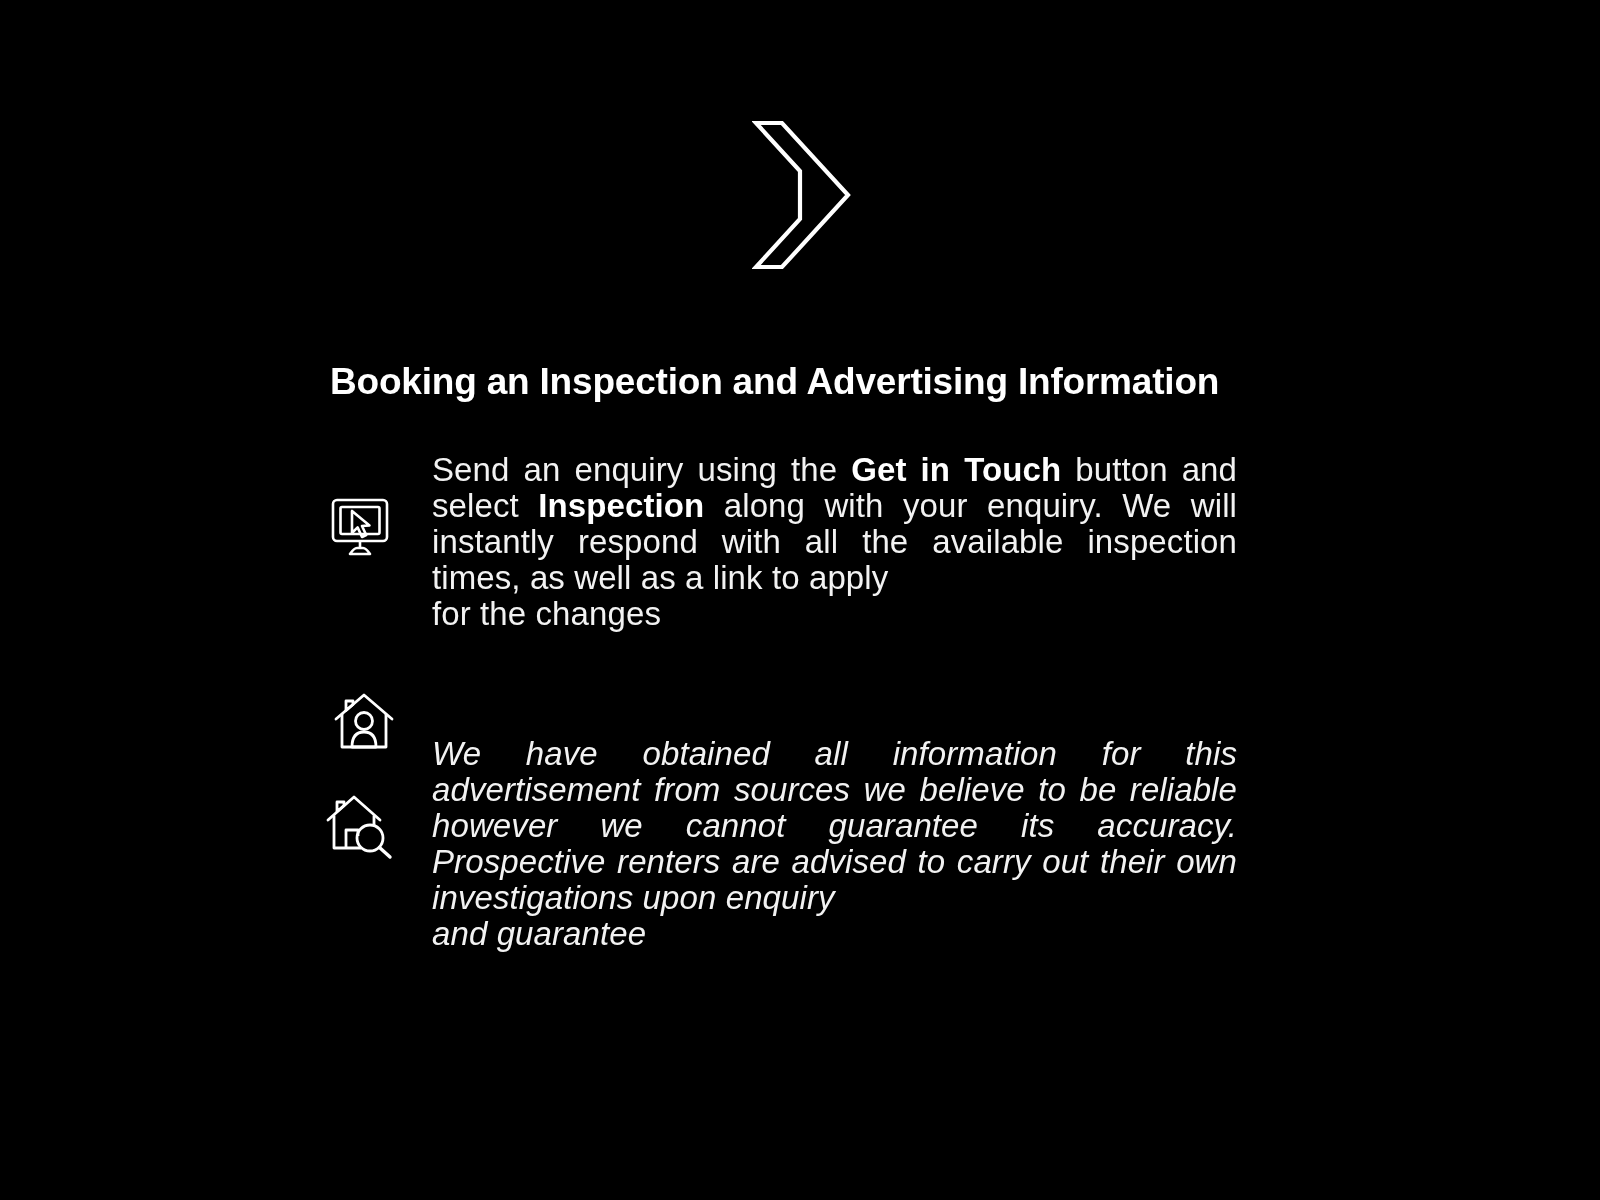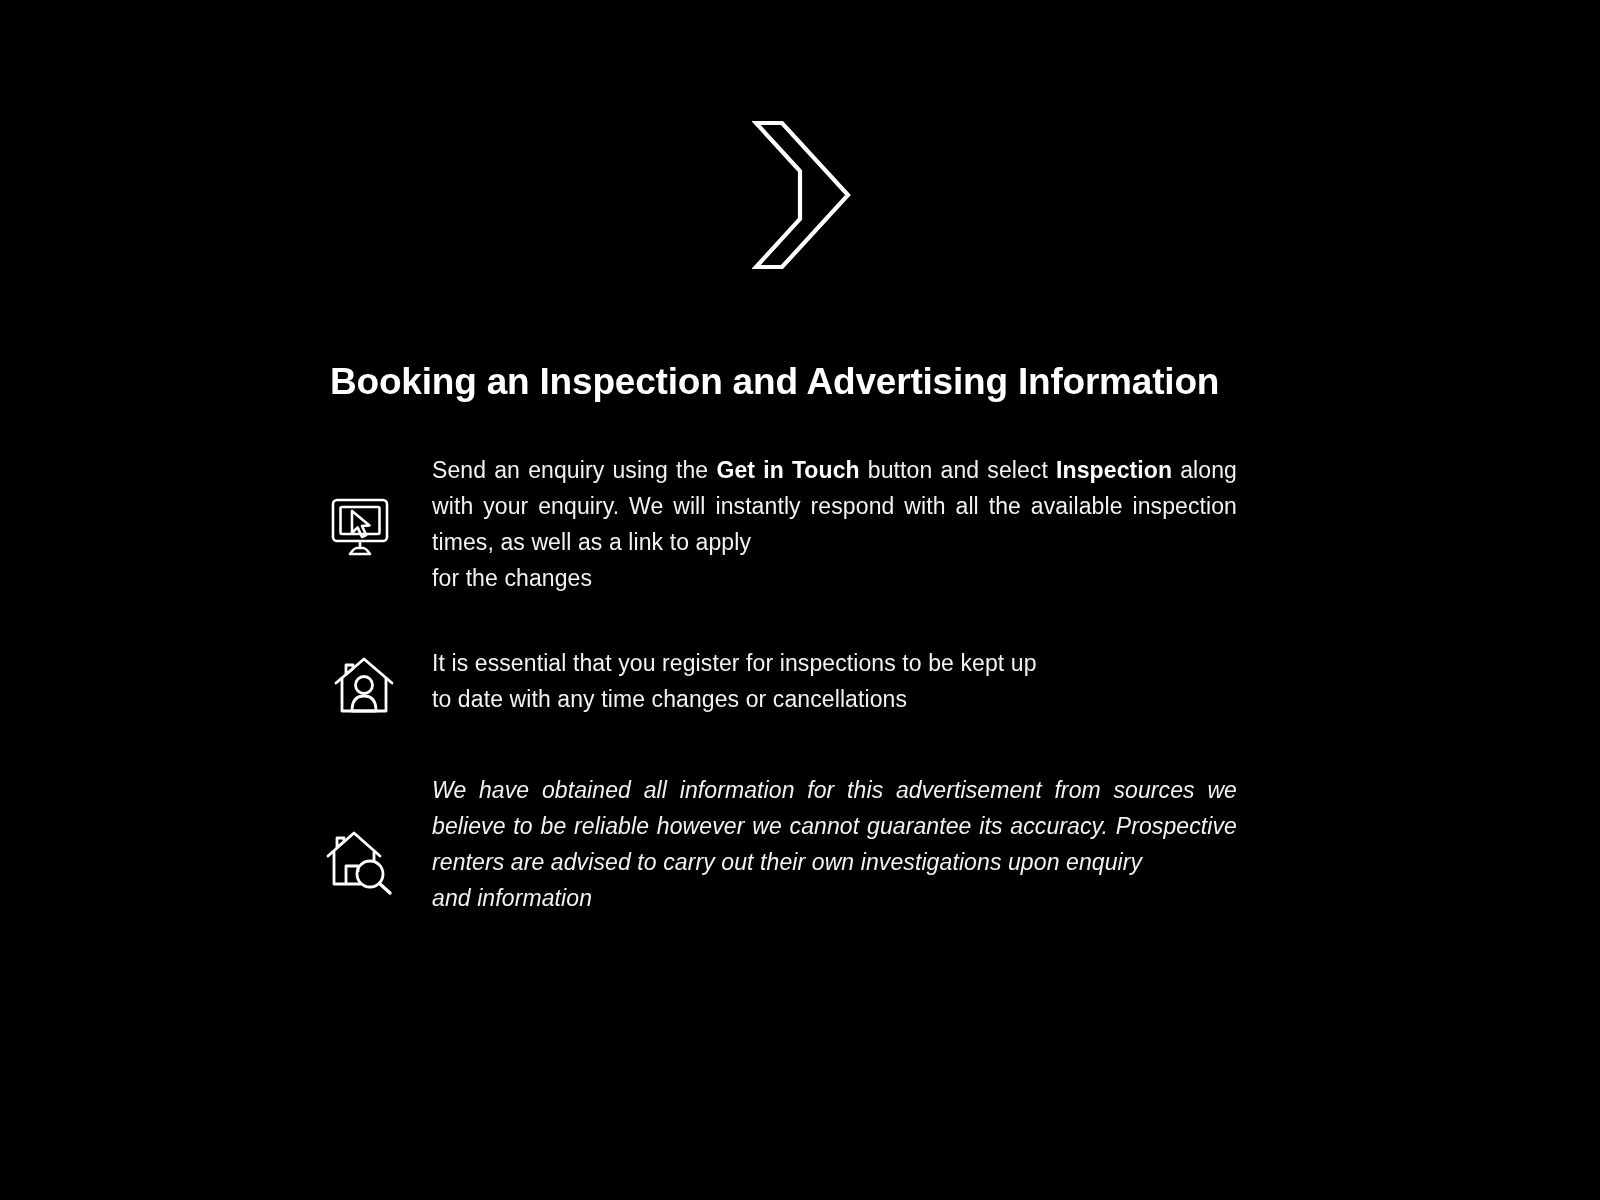--- a/index.html
+++ b/index.html
@@ -76,21 +76,21 @@
     width: 88px;
     display: flex;
     align-items: center;
     justify-content: center;
   }
   .row-icon svg { display: block; }
 
   .row-text {
     margin-left: 432px;
     width: 805px;
-    font-size: 23px;
+    font-size: 33px;
     line-height: 36px;
     font-weight: 300;
     color: #f2f2f2;
     text-align: justify;
     text-justify: inter-word;
     letter-spacing: 0.1px;
   }
   .row-text .last-line {
     display: block;
   }
@@ -143,38 +143,34 @@
     <div class="row" id="row-2">
       <div class="row-icon">
         <svg width="66" height="66" viewBox="0 0 66 66" aria-hidden="true">
           <path d="M5 31 L33 7 L61 31" fill="none" stroke="#ffffff" stroke-width="2.8" stroke-linejoin="round" stroke-linecap="round"></path>
           <path d="M11 26 L11 59 L55 59 L55 26" fill="none" stroke="#ffffff" stroke-width="2.8" stroke-linejoin="round"></path>
           <path d="M15 13 L15 22.5 L22 16.5 L22 13 Z" fill="none" stroke="#ffffff" stroke-width="2.8" stroke-linejoin="round"></path>
           <circle cx="33" cy="33" r="8.5" fill="none" stroke="#ffffff" stroke-width="2.8"></circle>
           <path d="M21 59 Q21 44 33 44 Q45 44 45 59 Z" fill="none" stroke="#ffffff" stroke-width="2.8" stroke-linejoin="round"></path>
         </svg>
       </div>
-      <div class="row-text">
-        <span>It is essential that you register for inspections to be kept up</span>
-        <span class="last-line">to date with any time changes or cancellations</span>
-      </div>
     </div>
 
     <div class="row" id="row-3">
       <div class="row-icon">
         <svg width="74" height="70" viewBox="0 0 74 70" aria-hidden="true">
           <path d="M5 30 L31 7 L57 30" fill="none" stroke="#ffffff" stroke-width="2.8" stroke-linejoin="round" stroke-linecap="round"></path>
           <path d="M11 25.5 L11 58 L38 58" fill="none" stroke="#ffffff" stroke-width="2.8" stroke-linejoin="round"></path>
           <path d="M51 25.5 L51 36" fill="none" stroke="#ffffff" stroke-width="2.8" stroke-linejoin="round"></path>
           <path d="M14 12 L14 21.5 L21 15.5 L21 12 Z" fill="none" stroke="#ffffff" stroke-width="2.8" stroke-linejoin="round"></path>
           <path d="M23 58 L23 40 L35 40 L35 46" fill="none" stroke="#ffffff" stroke-width="2.8" stroke-linejoin="round"></path>
           <circle cx="47" cy="48" r="13" fill="none" stroke="#ffffff" stroke-width="2.8"></circle>
           <path d="M56.5 57.5 L67 67" fill="none" stroke="#ffffff" stroke-width="3.4" stroke-linecap="round"></path>
         </svg>
       </div>
       <div class="row-text">
         <span>We have obtained all information for this advertisement from sources we believe to be reliable however we cannot guarantee its accuracy. Prospective renters are advised to carry out their own investigations upon enquiry</span>
-        <span class="last-line">and information</span>
+        <span class="last-line">and guarantee</span>
       </div>
     </div>
 
   </div>
 </div>
 
 </body></html>

